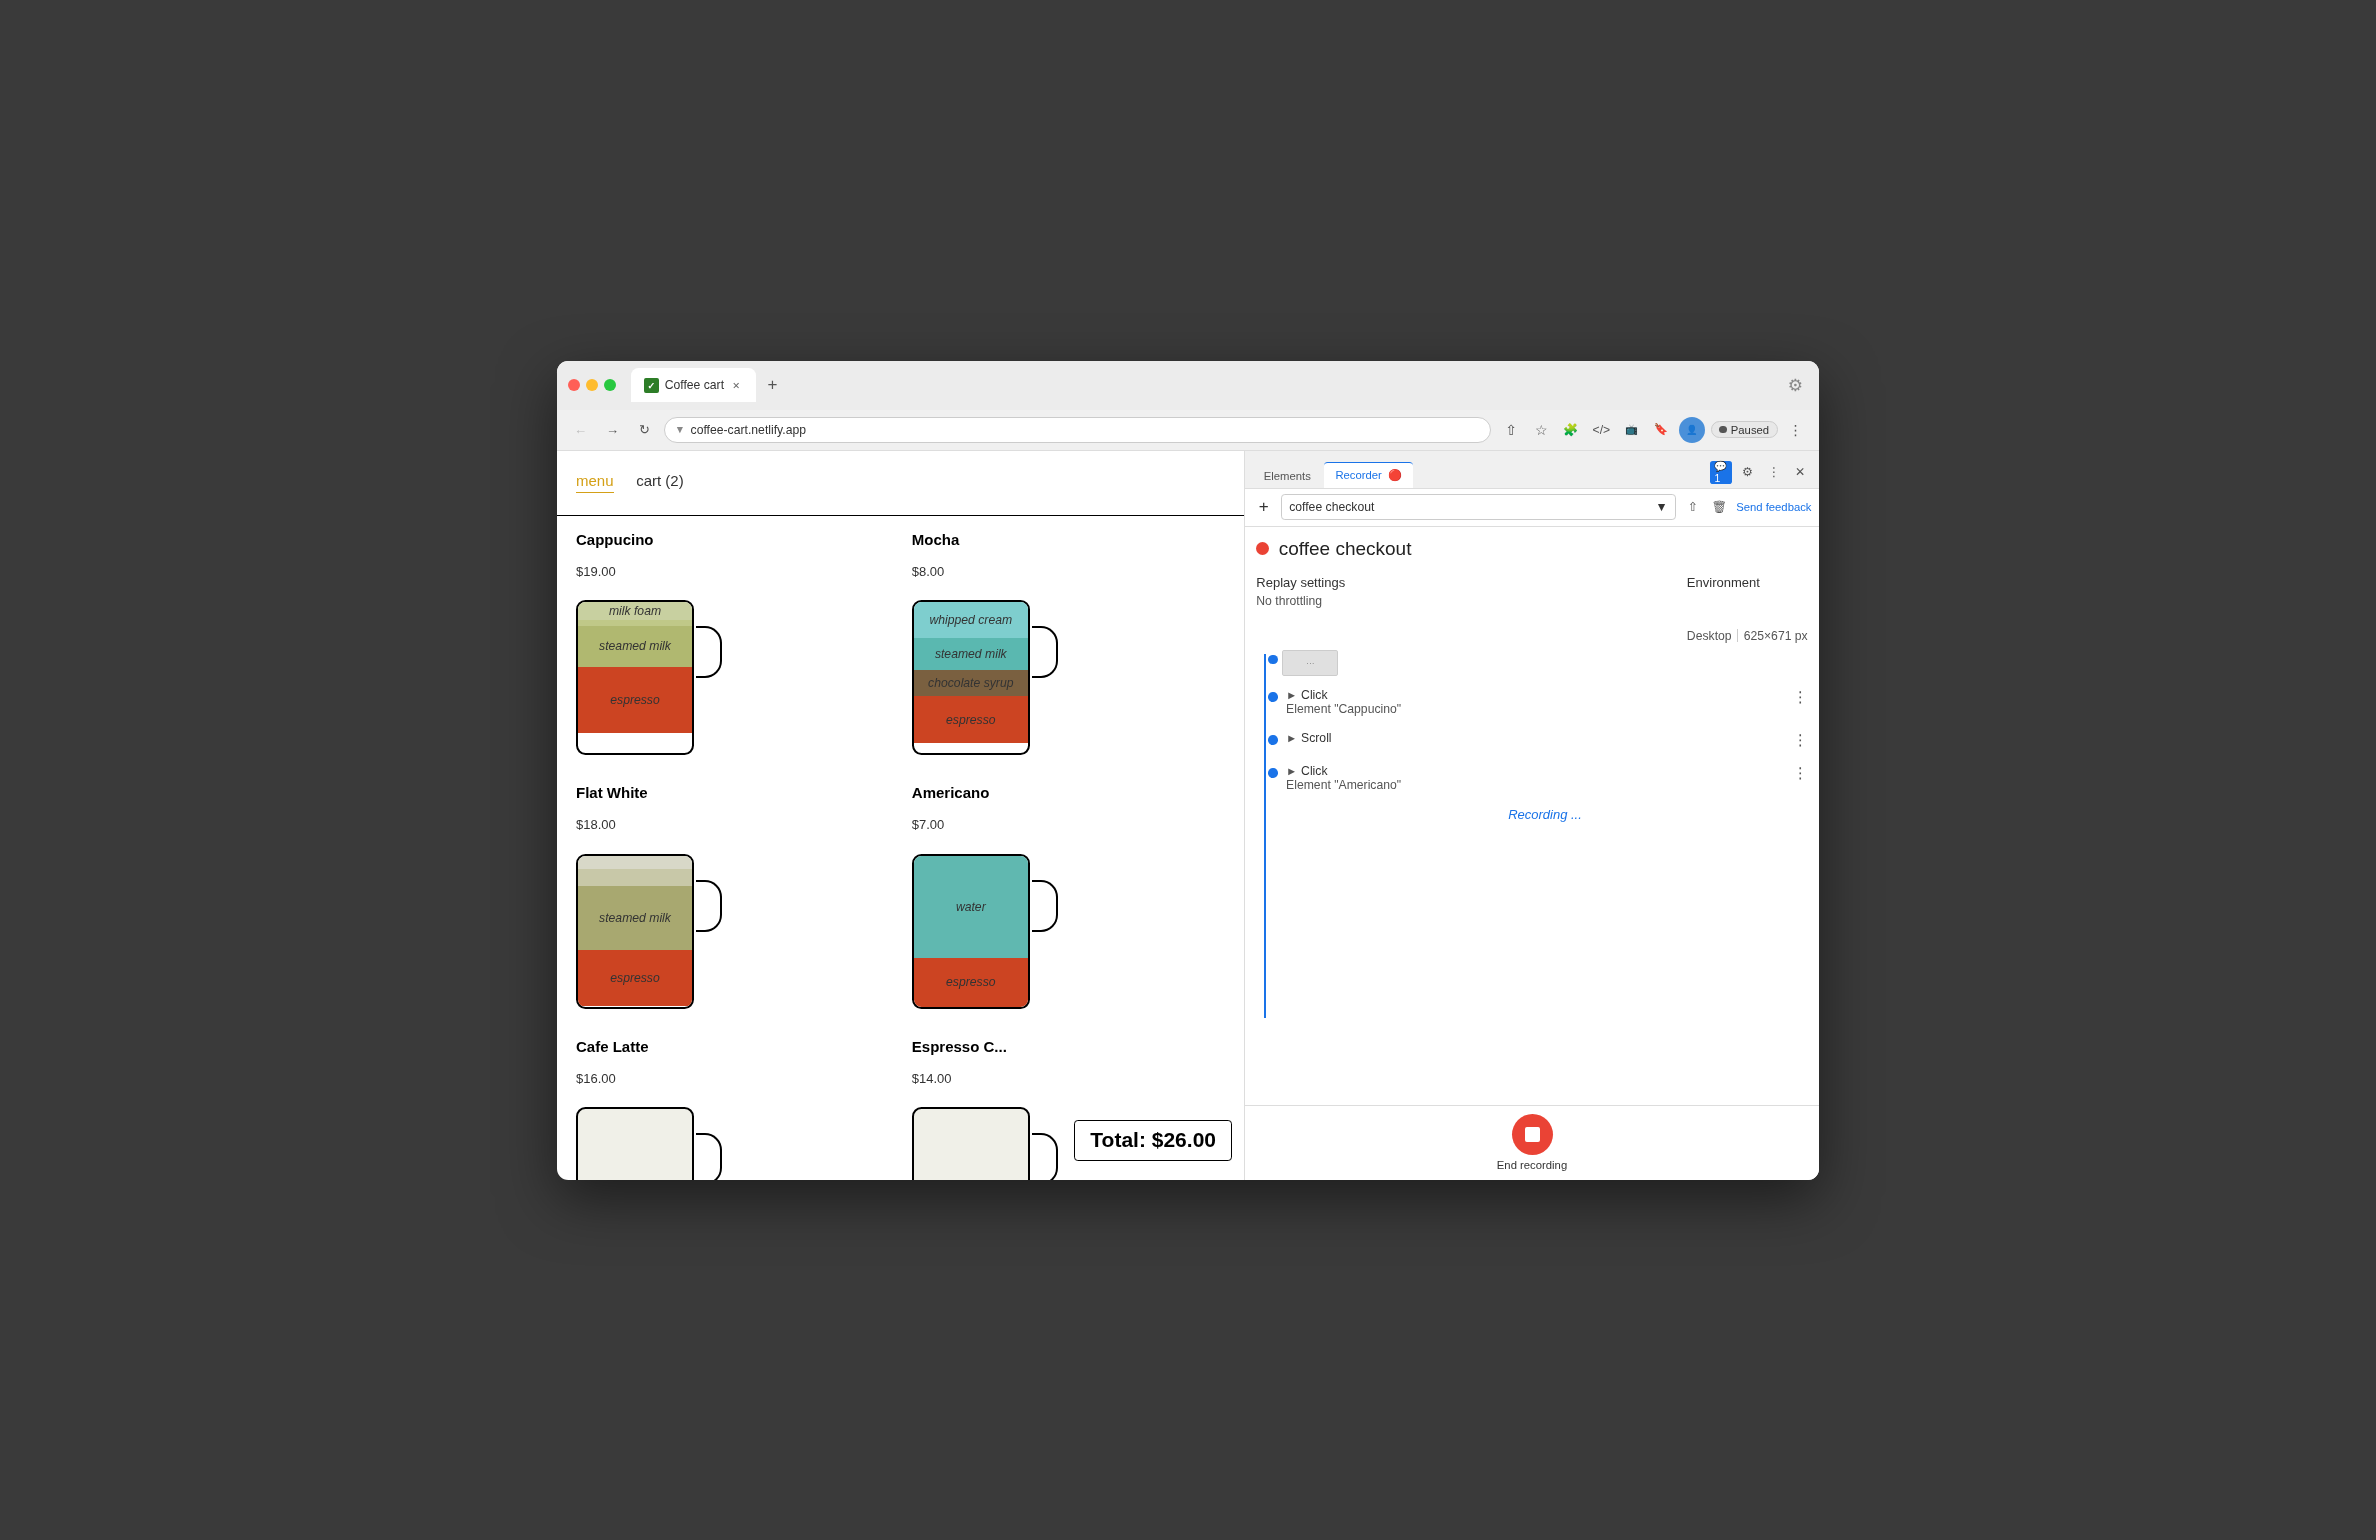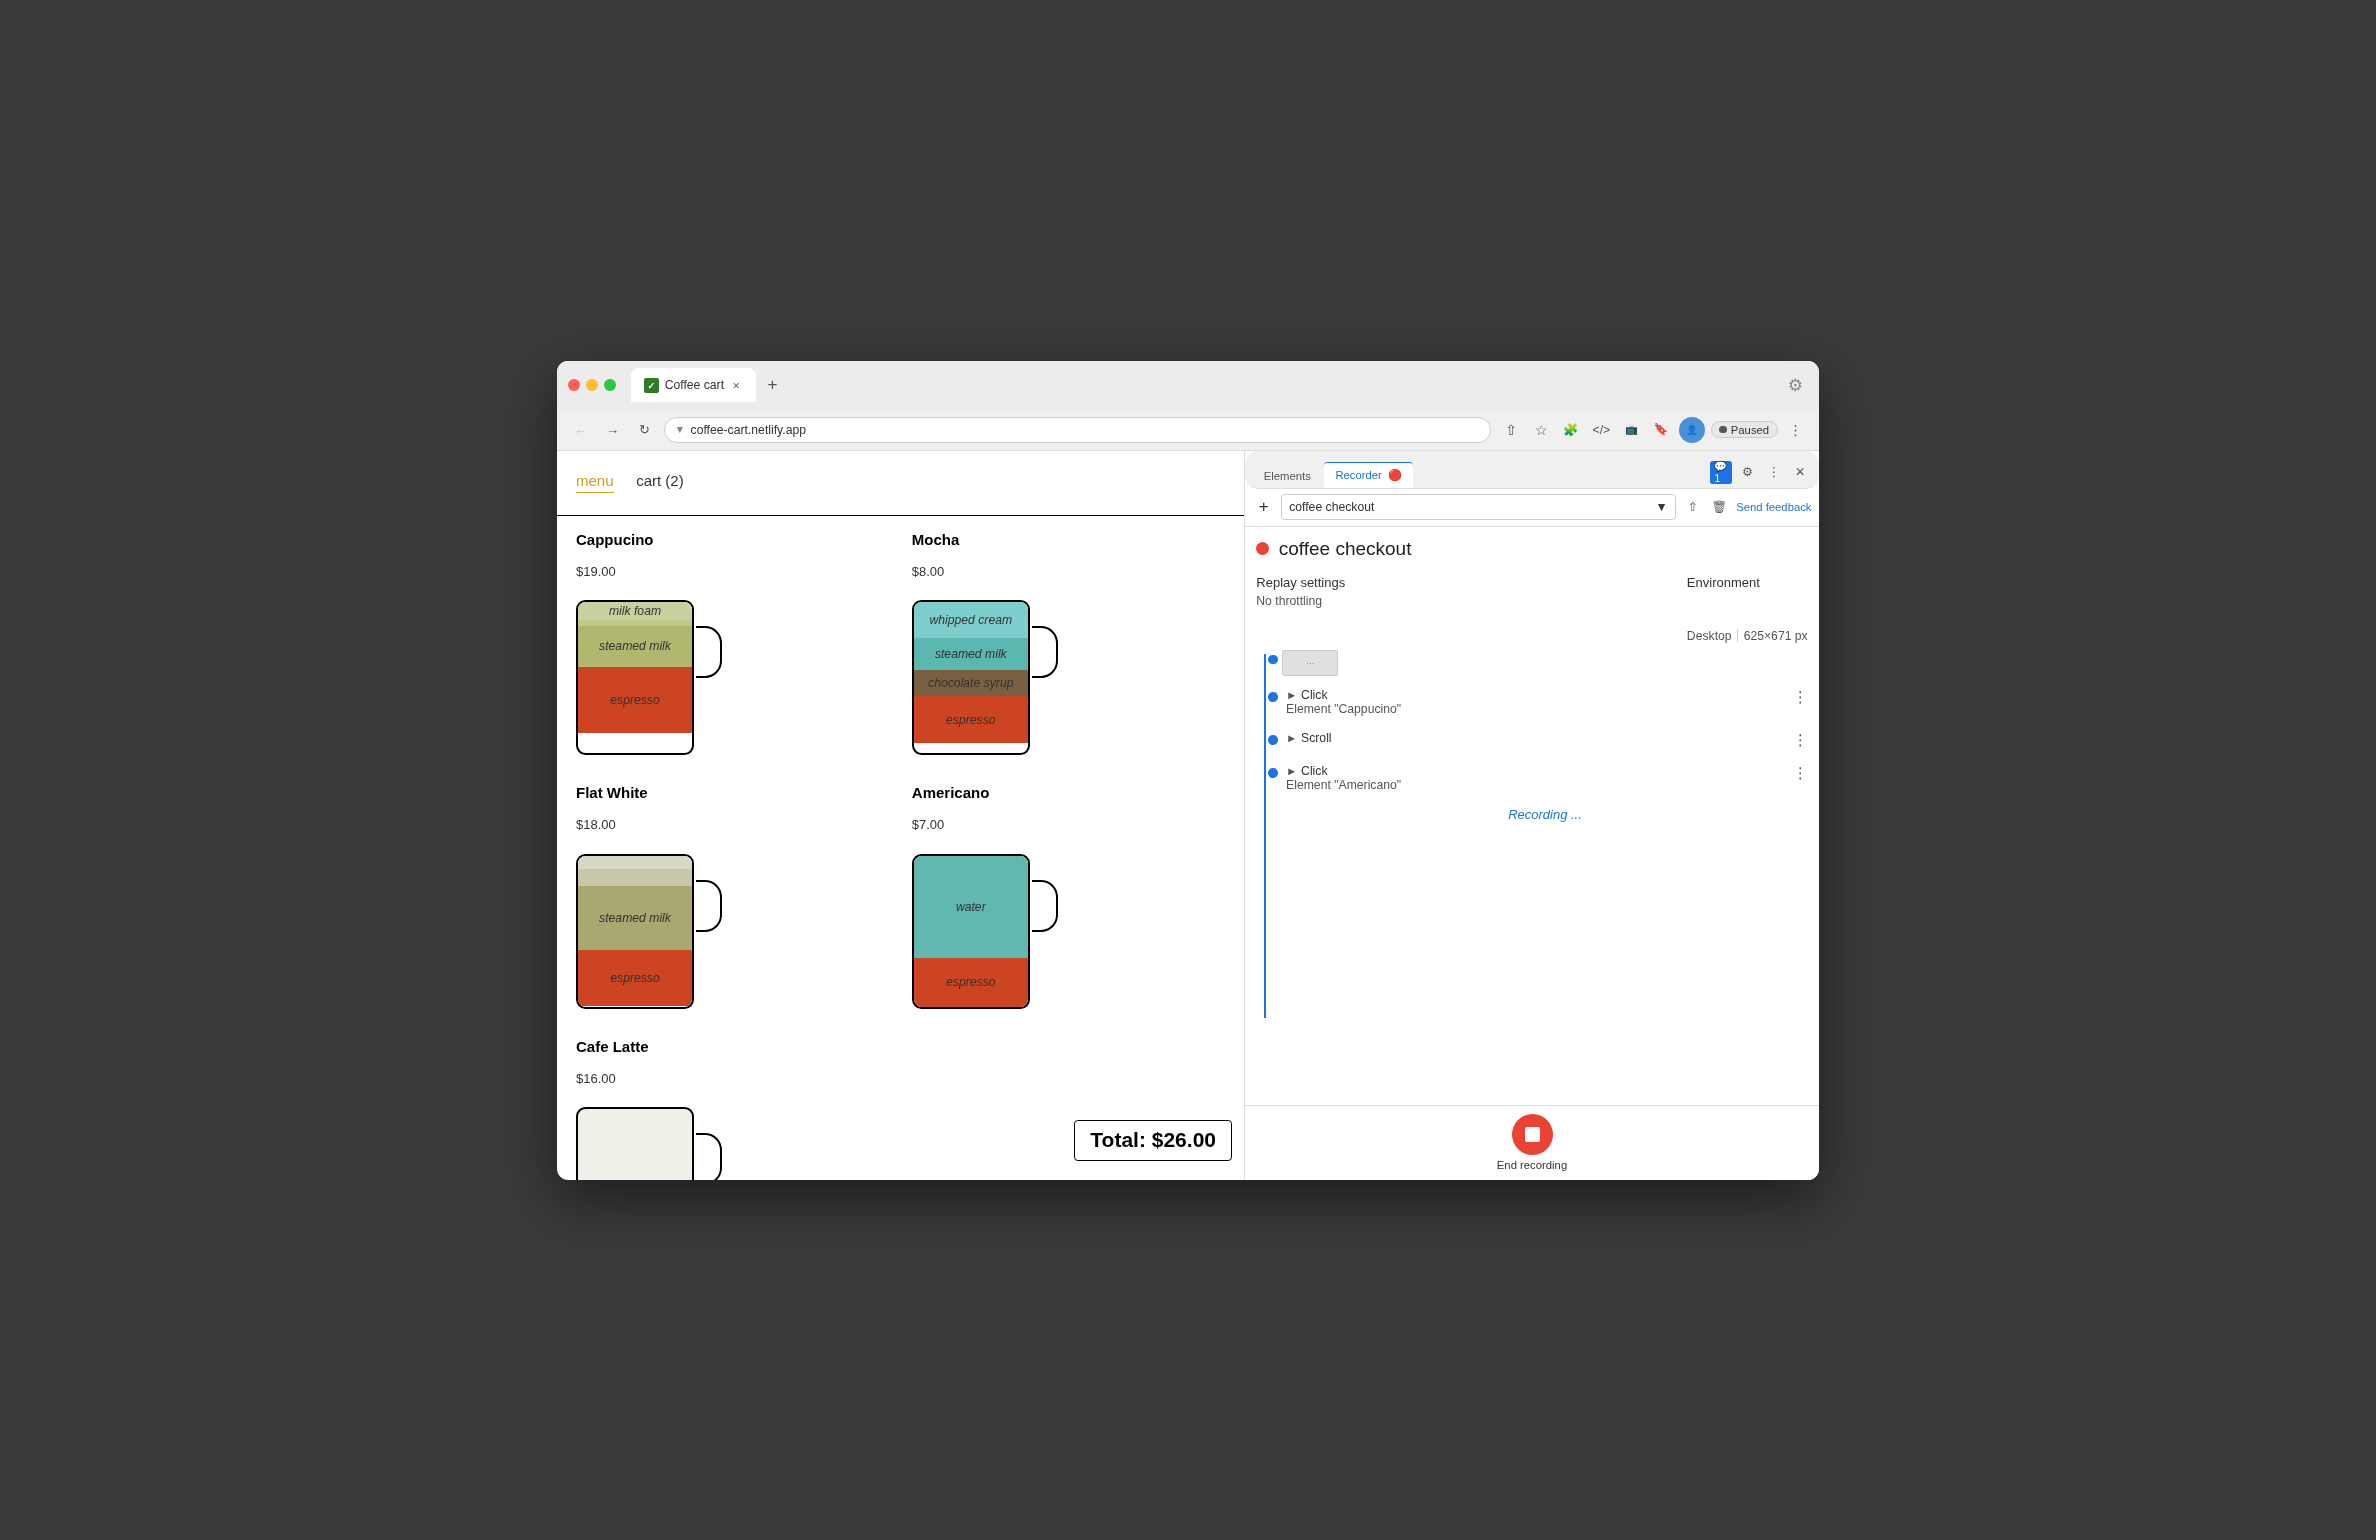--- a/index.html
+++ b/index.html
@@ -287,21 +287,20 @@
     }
     .devtools-tabs {
       height: 38px;
       background: #f0f0f0;
       display: flex;
       align-items: flex-end;
       padding: 0 7.5px;
       border-bottom: 0.9px solid #ddd;
       gap: 1.9px;
       flex-shrink: 0;
-      border-radius: 14px;
     }
     .devtools-tab {
       padding: 5.6px 11.3px;
       font-size: 11.3px;
       color: #555;
       cursor: pointer;
       border-radius: 3.8px 3.8px 0 0;
     }
     .devtools-tab.active {
       background: #fff;
@@ -676,20 +675,29 @@
           <div class="coffee-item">
             <div class="coffee-name">Cafe Latte</div>
             <div class="coffee-price">$16.00</div>
             <div class="mug-container">
               <div class="mug-body" style="background:#f0f0e8;">
               </div>
               <div class="mug-handle"></div>
             </div>
           </div>
 
+          <div class="coffee-item">
+            <div class="coffee-name">Espresso C...</div>
+            <div class="coffee-price">$14.00</div>
+            <div class="mug-container">
+              <div class="mug-body" style="background:#f0f0e8;">
+              </div>
+              <div class="mug-handle"></div>
+            </div>
+          </div>
 
         </div>
       </div>
 
       <div class="total-toast" style="position:absolute; bottom:19px; right: 13px;">
         <span>Total: $26.00</span>
       </div>
     </div>
 
     <div class="devtools">

